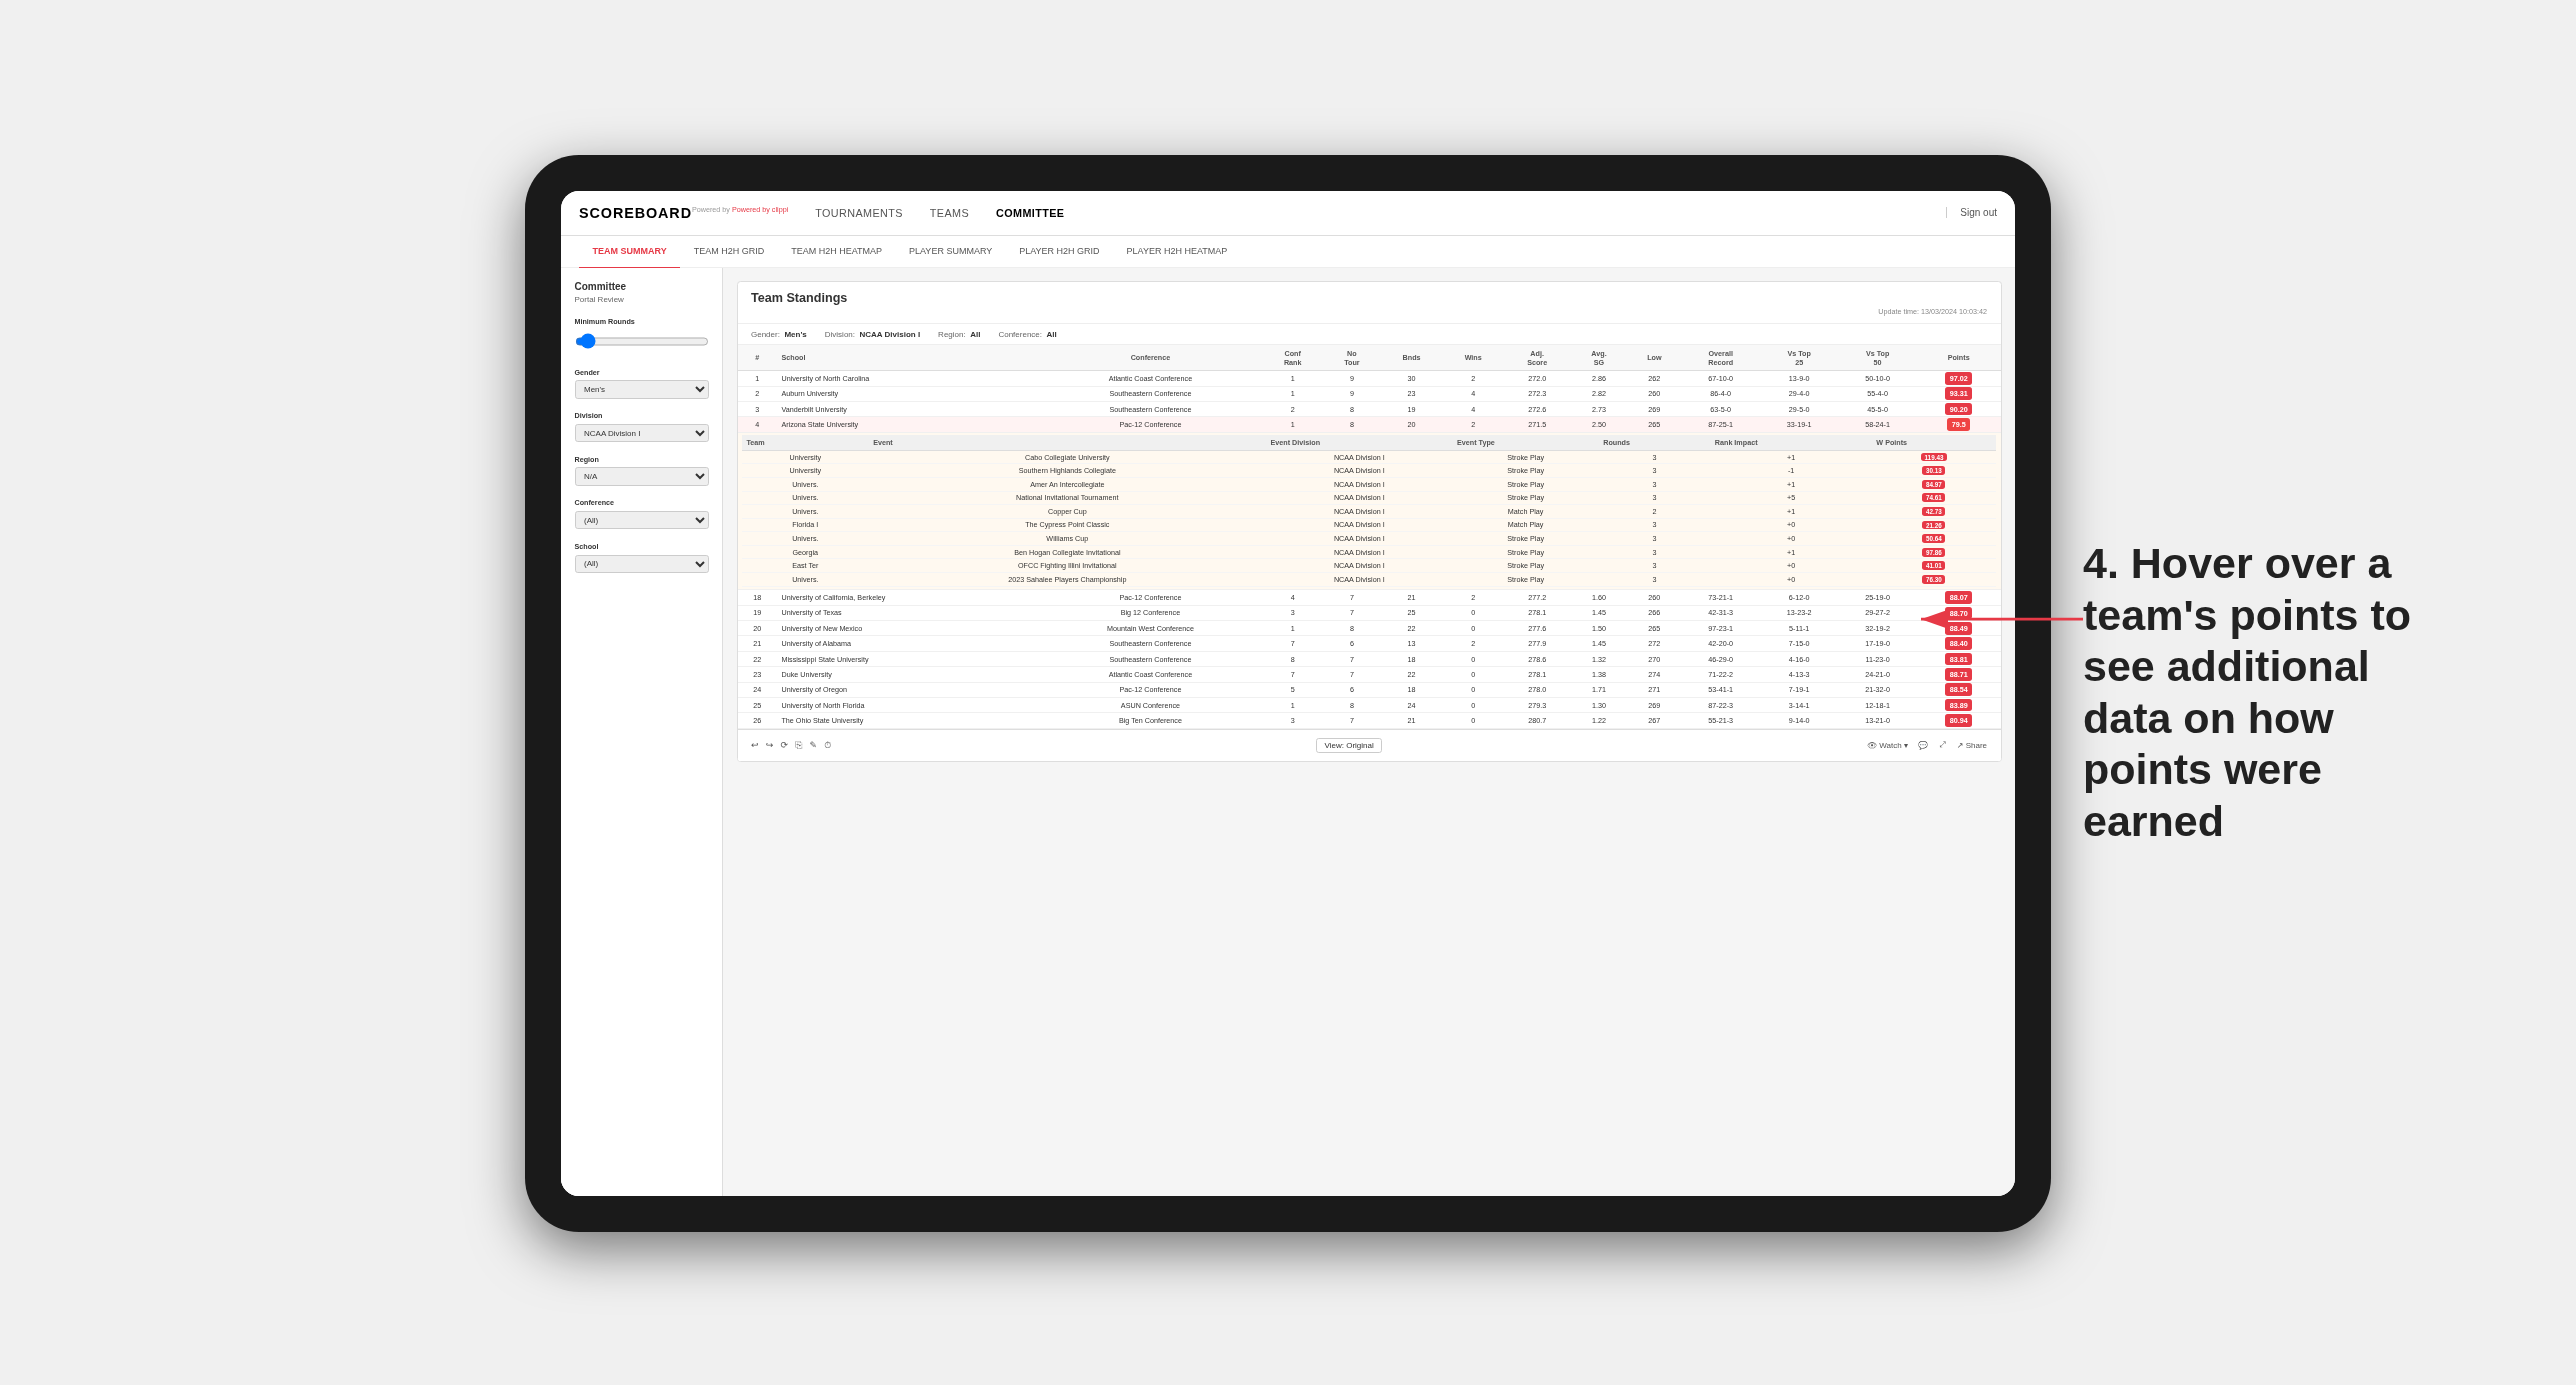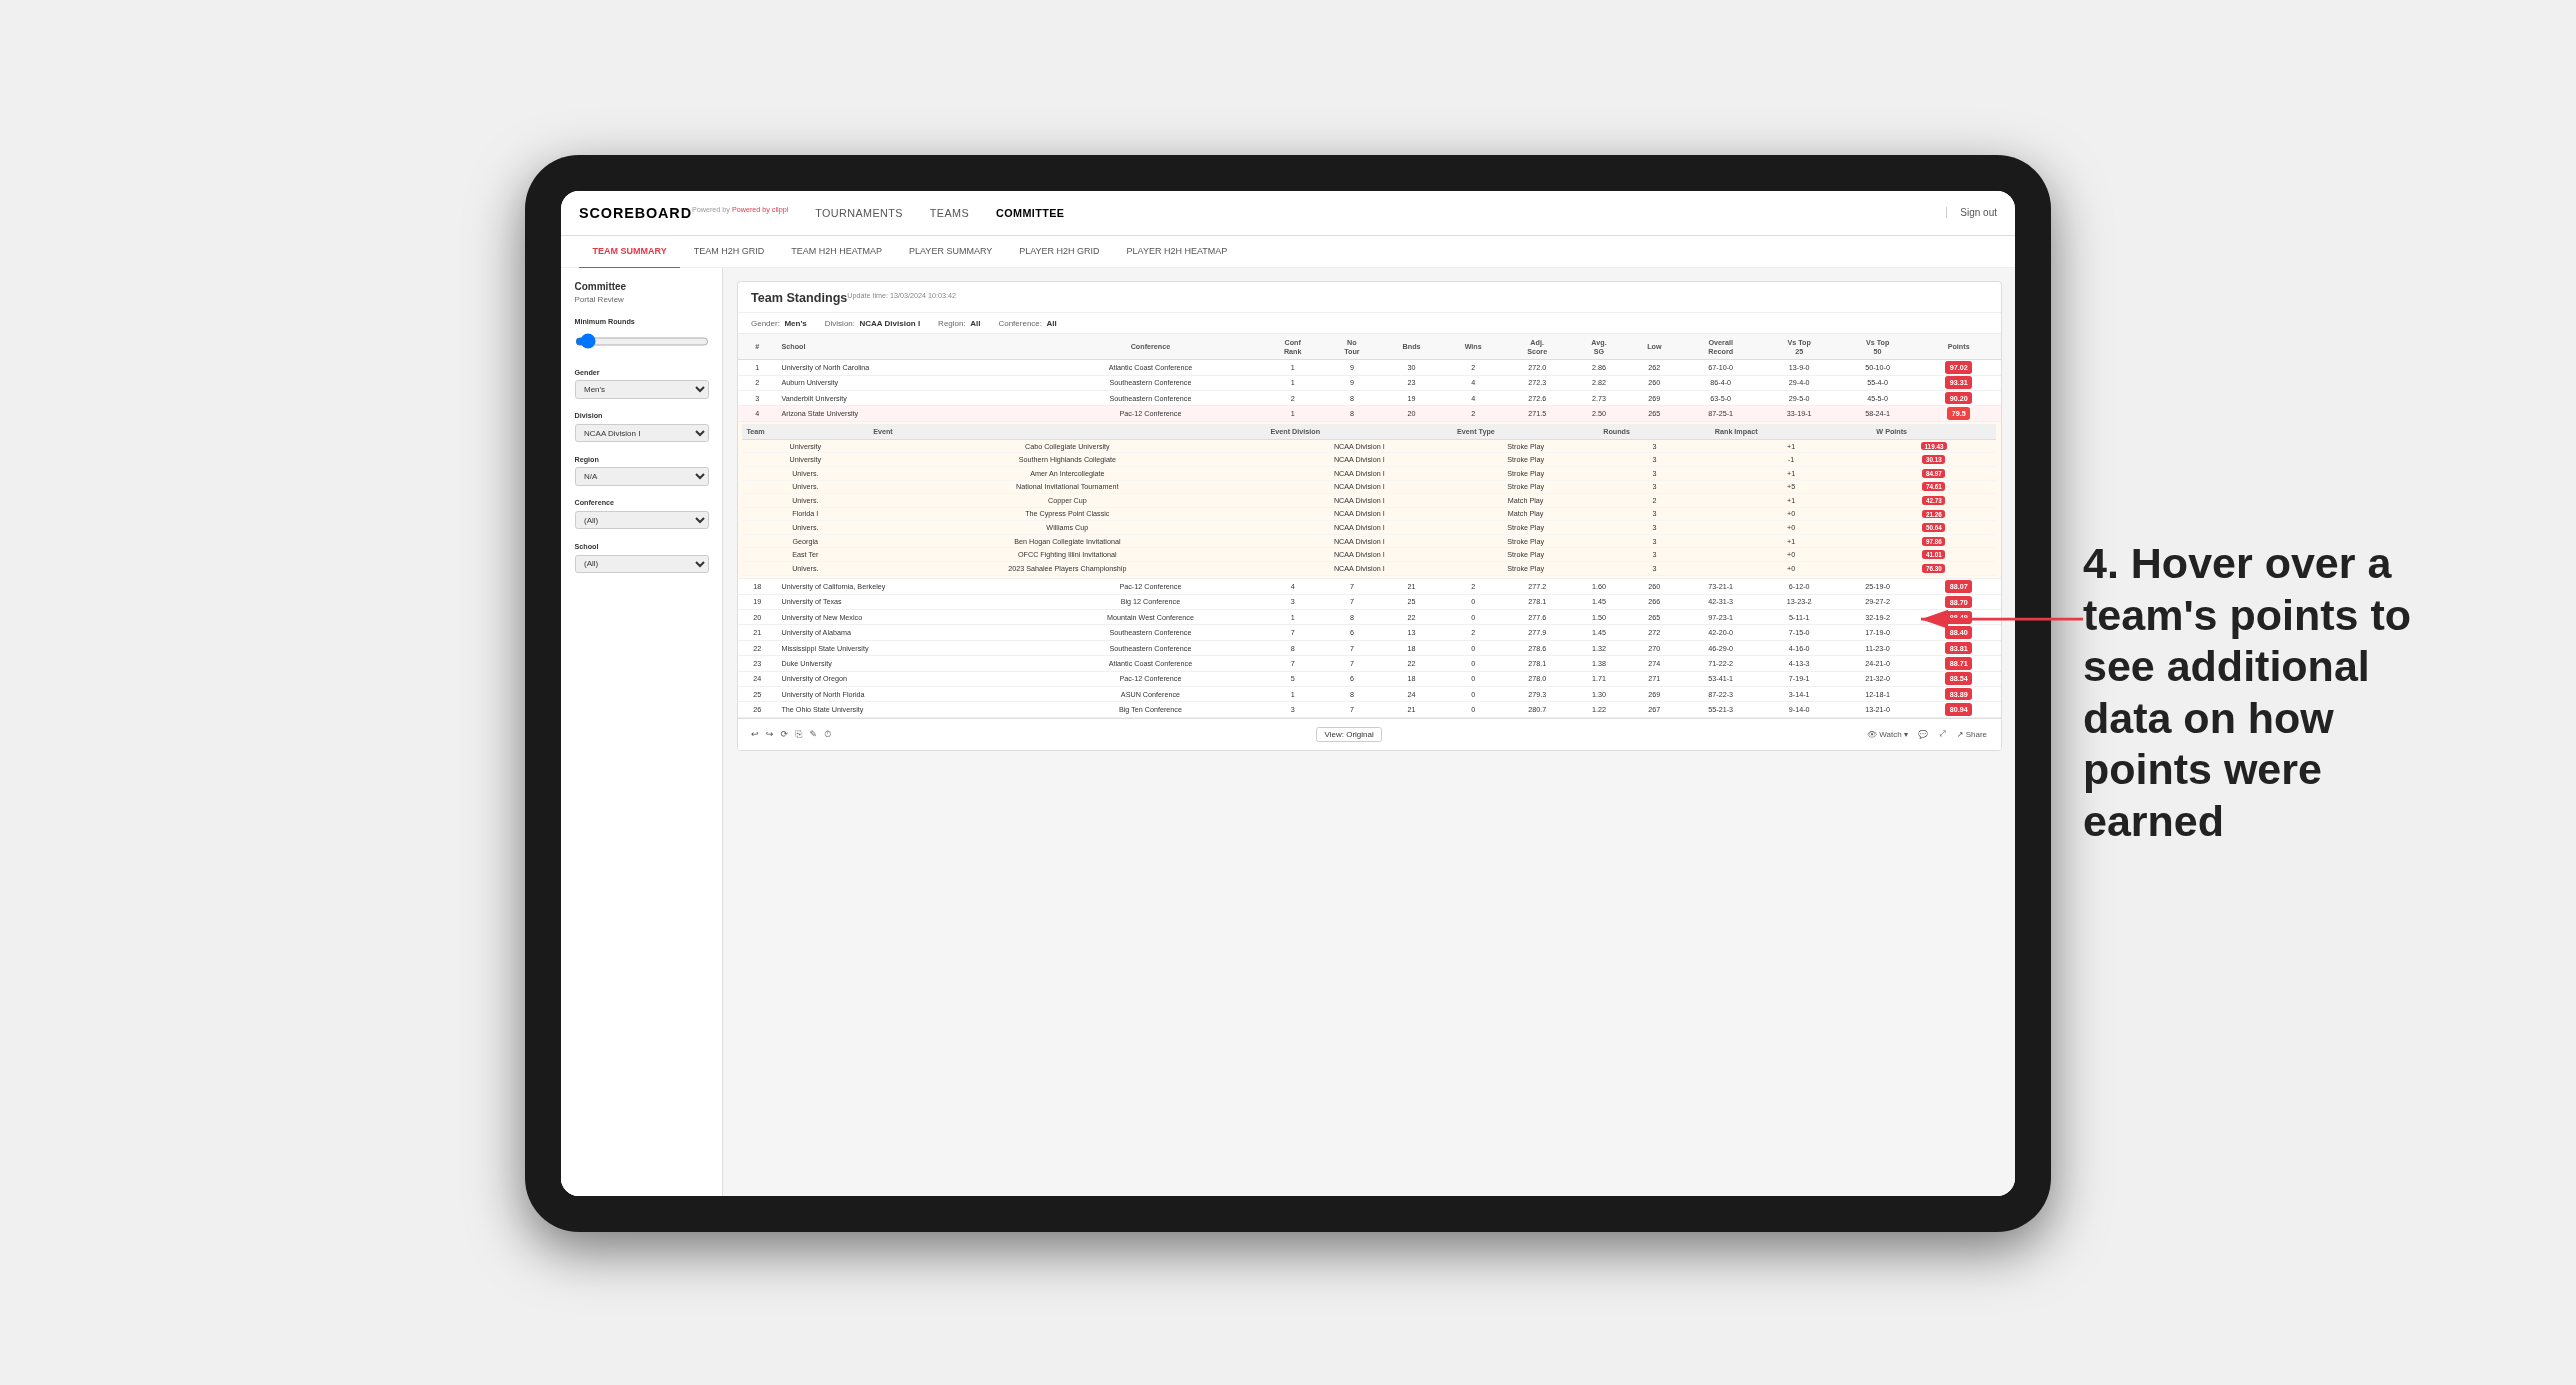--- a/index.html
+++ b/index.html
@@ -188,34 +188,37 @@
     
     .standings-panel {
       background: #fff;
       border: 0.9px solid #ddd;
       border-radius: 3.6px;
       overflow: hidden;
     }
 
     .standings-header {
       display: flex;
+      justify-content: space-between;
       align-items: flex-start;
       padding: 9px 13.5px 7.2px;
       border-bottom: 0.9px solid #eee;
+      gap: 45px;
     }
 
     .standings-title {
       font-size: 12.6px;
       font-weight: bold;
       color: #333;
     }
 
     .update-time {
       font-size: 7.2px;
       color: #888;
+      margin-top: 16px;
     }
 
     .filter-row {
       display: flex;
       gap: 18px;
       padding: 5.4px 13.5px;
       border-bottom: 0.9px solid #eee;
       font-size: 8px;
     }
 

